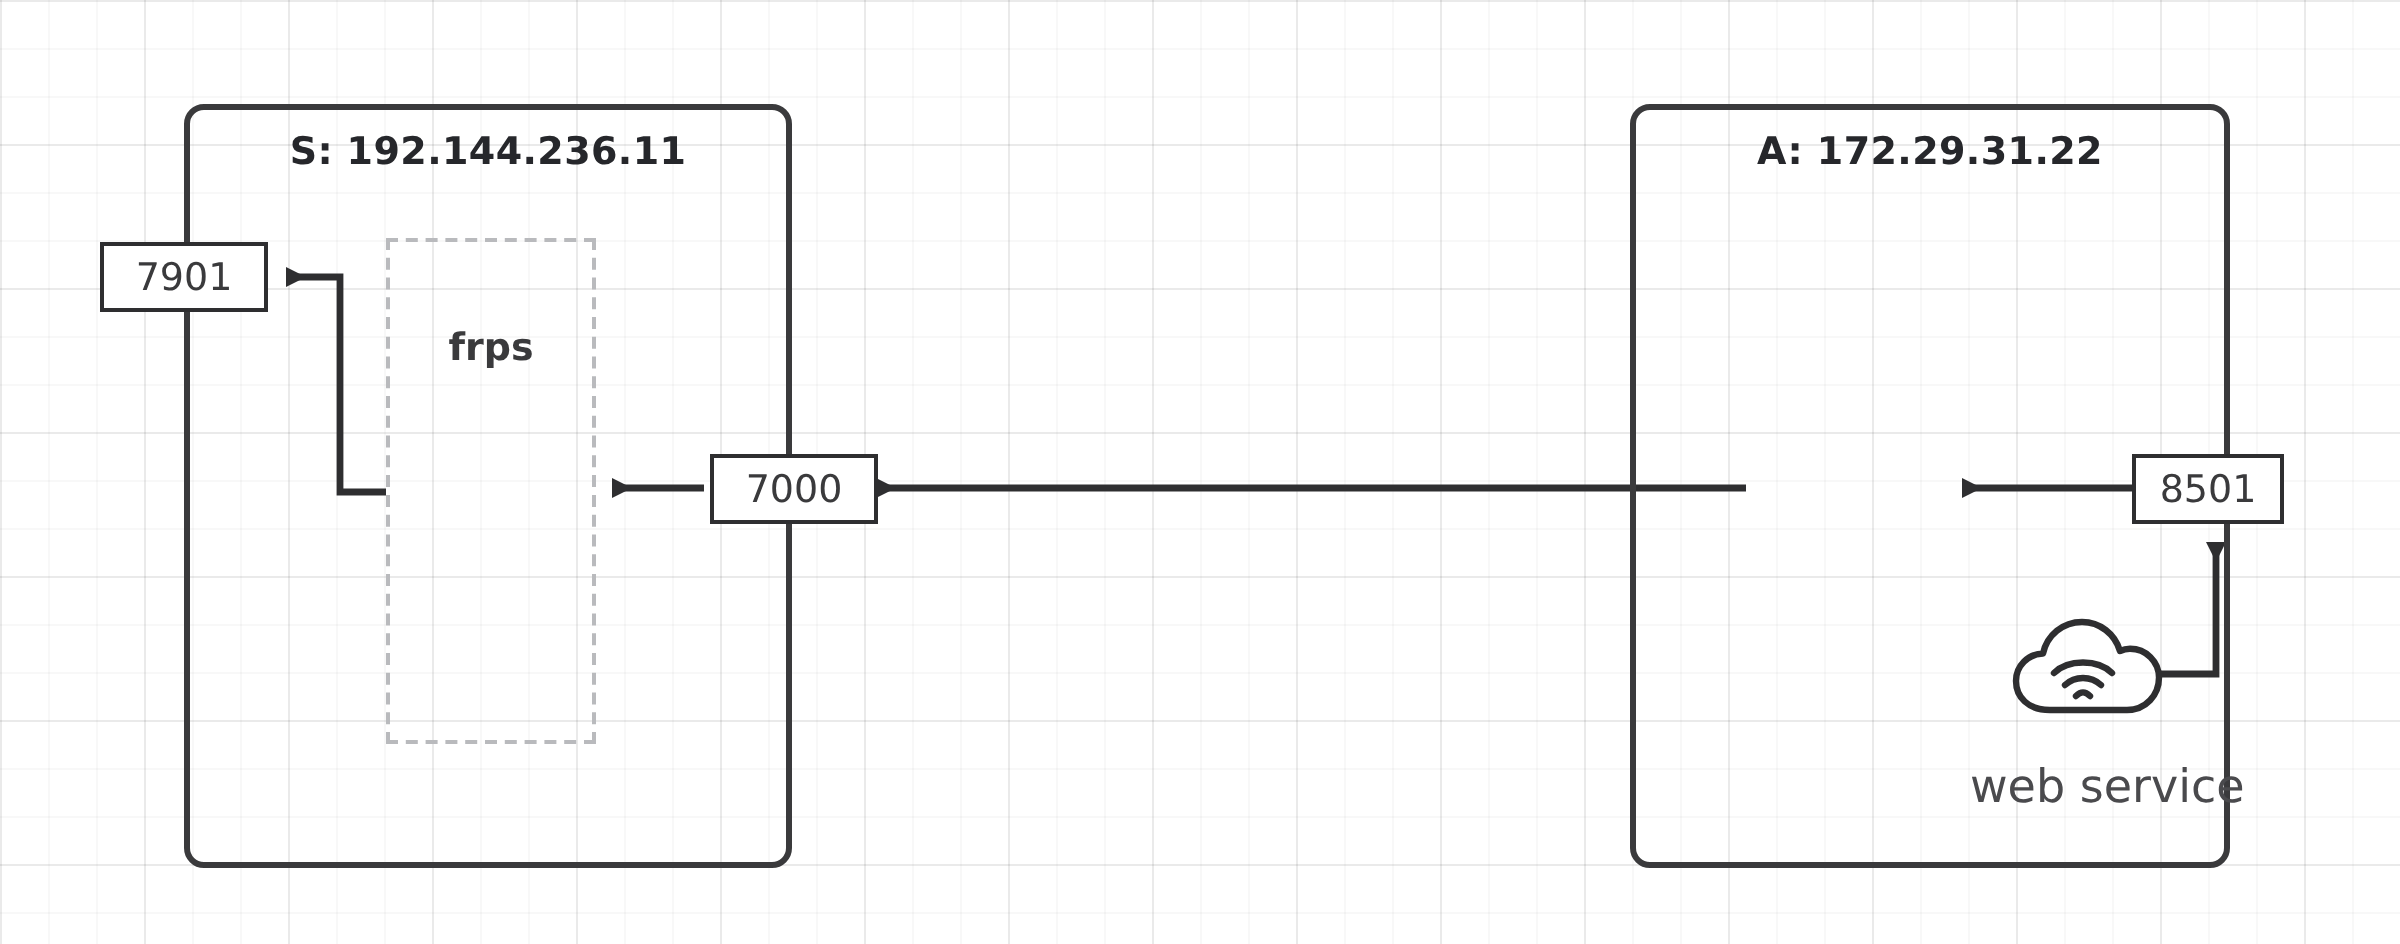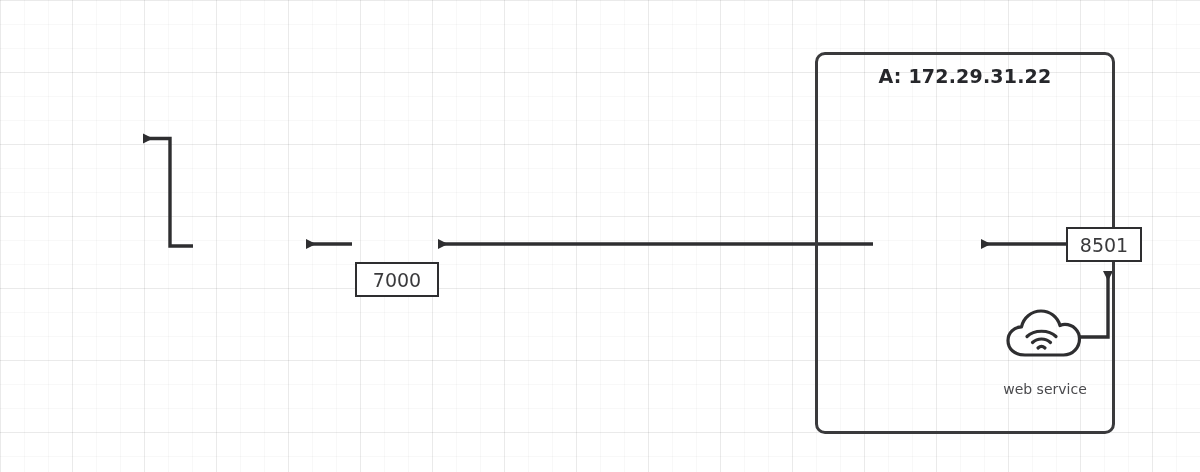--- a/index.html
+++ b/index.html
@@ -80,21 +80,21 @@
     color: #3a3a3c;
     z-index: 6;
   }
   .cloud-wrap {
     position: absolute;
     z-index: 5;
   }
   .svc-label {
     position: absolute;
     text-align: center;
-    font-size: 14px;
+    font-size: 23px;
     color: #4a4a4d;
     white-space: nowrap;
   }
 </style>
 </head>
 <body>
 
 <div id="canvas">
 
   <svg id="wires" viewBox="0 0 1200 472" xmlns="http://www.w3.org/2000/svg">
@@ -111,29 +111,36 @@
 
     <path d="M352,244 L306,244" fill="none" stroke="#2e2e30" stroke-width="3.4" marker-end="url(#arrow-left)"></path>
 
     <path d="M873,244 L438,244" fill="none" stroke="#2e2e30" stroke-width="3.4" marker-end="url(#arrow-left)"></path>
 
     <path d="M1066,244 L981,244" fill="none" stroke="#2e2e30" stroke-width="3.4" marker-end="url(#arrow-left)"></path>
 
     <path d="M1080,337 L1108,337 L1108,271" fill="none" stroke="#2e2e30" stroke-width="3.4" stroke-linejoin="miter" marker-end="url(#arrow-up)"></path>
   </svg>
 
+  <div class="host-box" style="left:92px; top:52px; width:304px; height:382px;">
+    <div class="host-title">S: 192.144.236.11</div>
+  </div>
 
+  <div class="proc-box" style="left:193px; top:119px; width:105px; height:253px;">
+    <div class="proc-label" style="top:42px;">frps</div>
+  </div>
 
   <div class="host-box" style="left:815px; top:52px; width:300px; height:382px;">
     <div class="host-title">A: 172.29.31.22</div>
   </div>
 
 
+  <div class="port-box" style="left:50px; top:121px; width:84px; height:35px;">7901</div>
 
-  <div class="port-box" style="left:355px; top:227px; width:84px; height:35px;margin-top:35px;">7000</div>
+  <div class="port-box" style="left:355px; top:227px; width:84px; height:35px;">7000</div>
 
   <div class="port-box" style="left:1066px; top:227px; width:76px; height:35px;">8501</div>
 
   <div class="cloud-wrap" style="left:1005px; top:307px; width:78px; height:54px;">
     <svg width="78" height="54" viewBox="0 0 78 54" xmlns="http://www.w3.org/2000/svg">
       <path d="M20,48 C9,48 3,41.5 3,33.5 C3,26 9,20 16.5,19.8
                C18.5,10.5 26.5,4 36,4 C45,4 52.5,10 55,18.5
                C56.5,17.8 58.2,17.4 60,17.4 C68,17.4 74.5,23.8 74.5,31.8
                C74.5,40.5 68,48 58.5,48 Z" fill="none" stroke="#2e2e30" stroke-width="3.2" stroke-linejoin="round"></path>
       <path d="M22,29.5 C29,22.5 44,22.5 51,29.5" fill="none" stroke="#2e2e30" stroke-width="3.2" stroke-linecap="round"></path>

